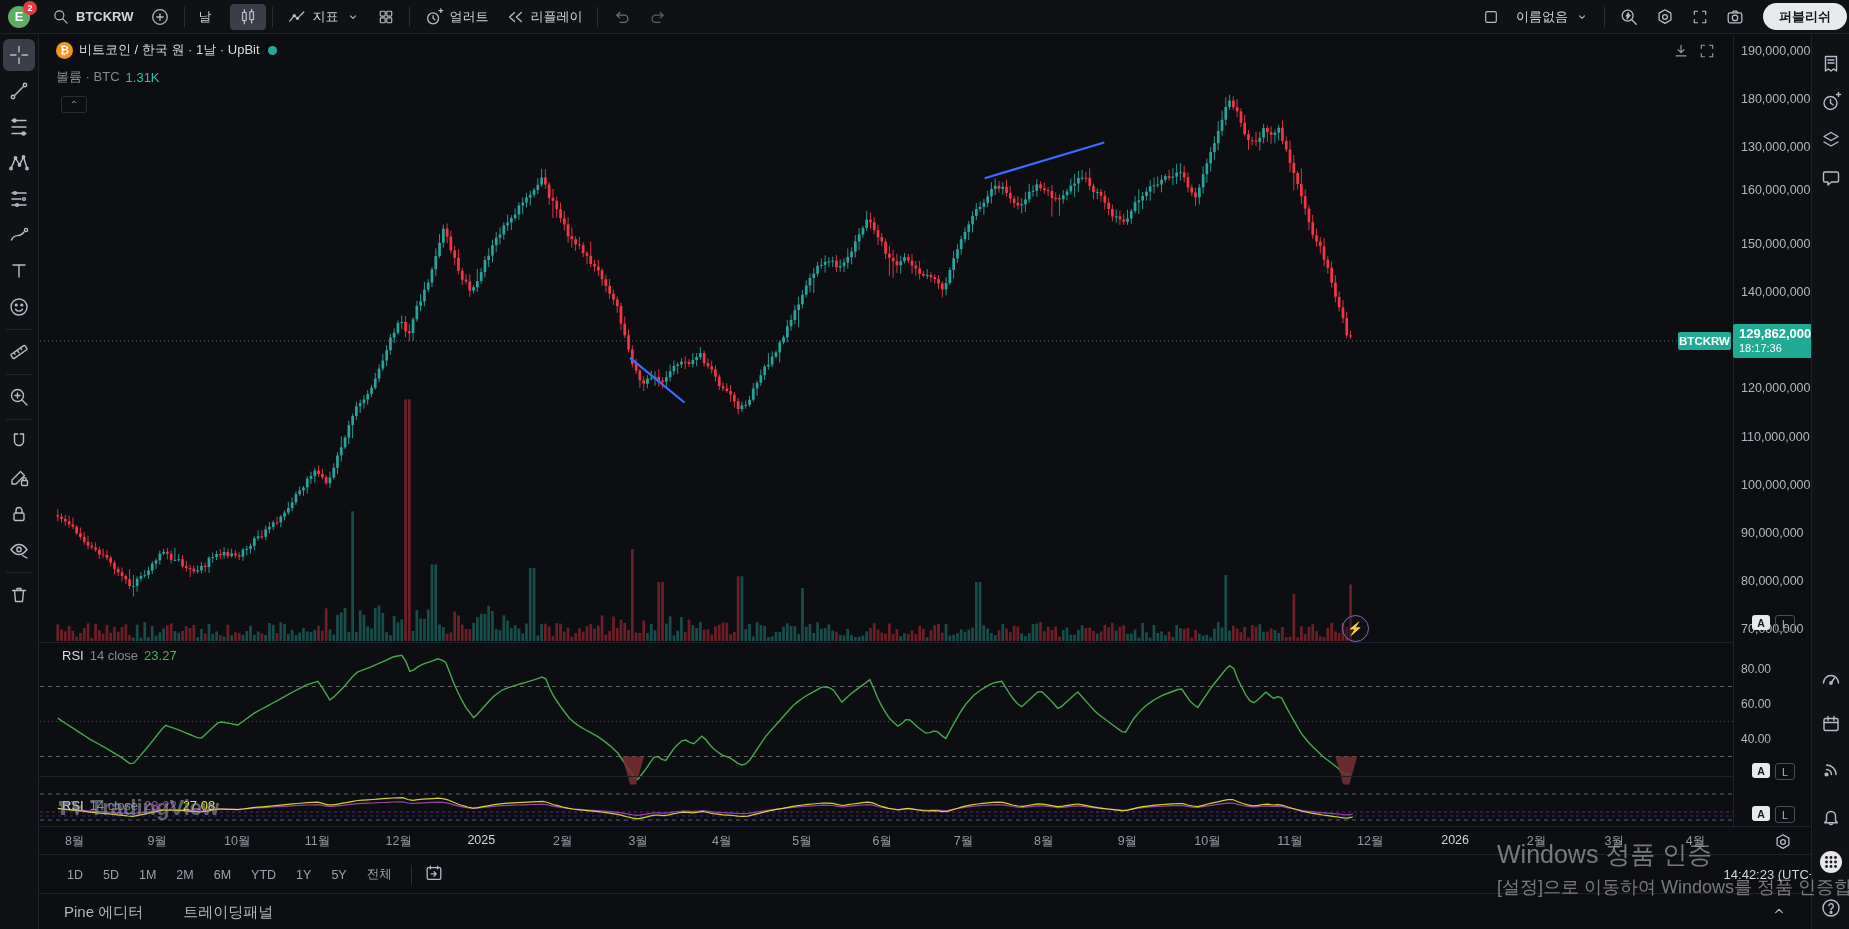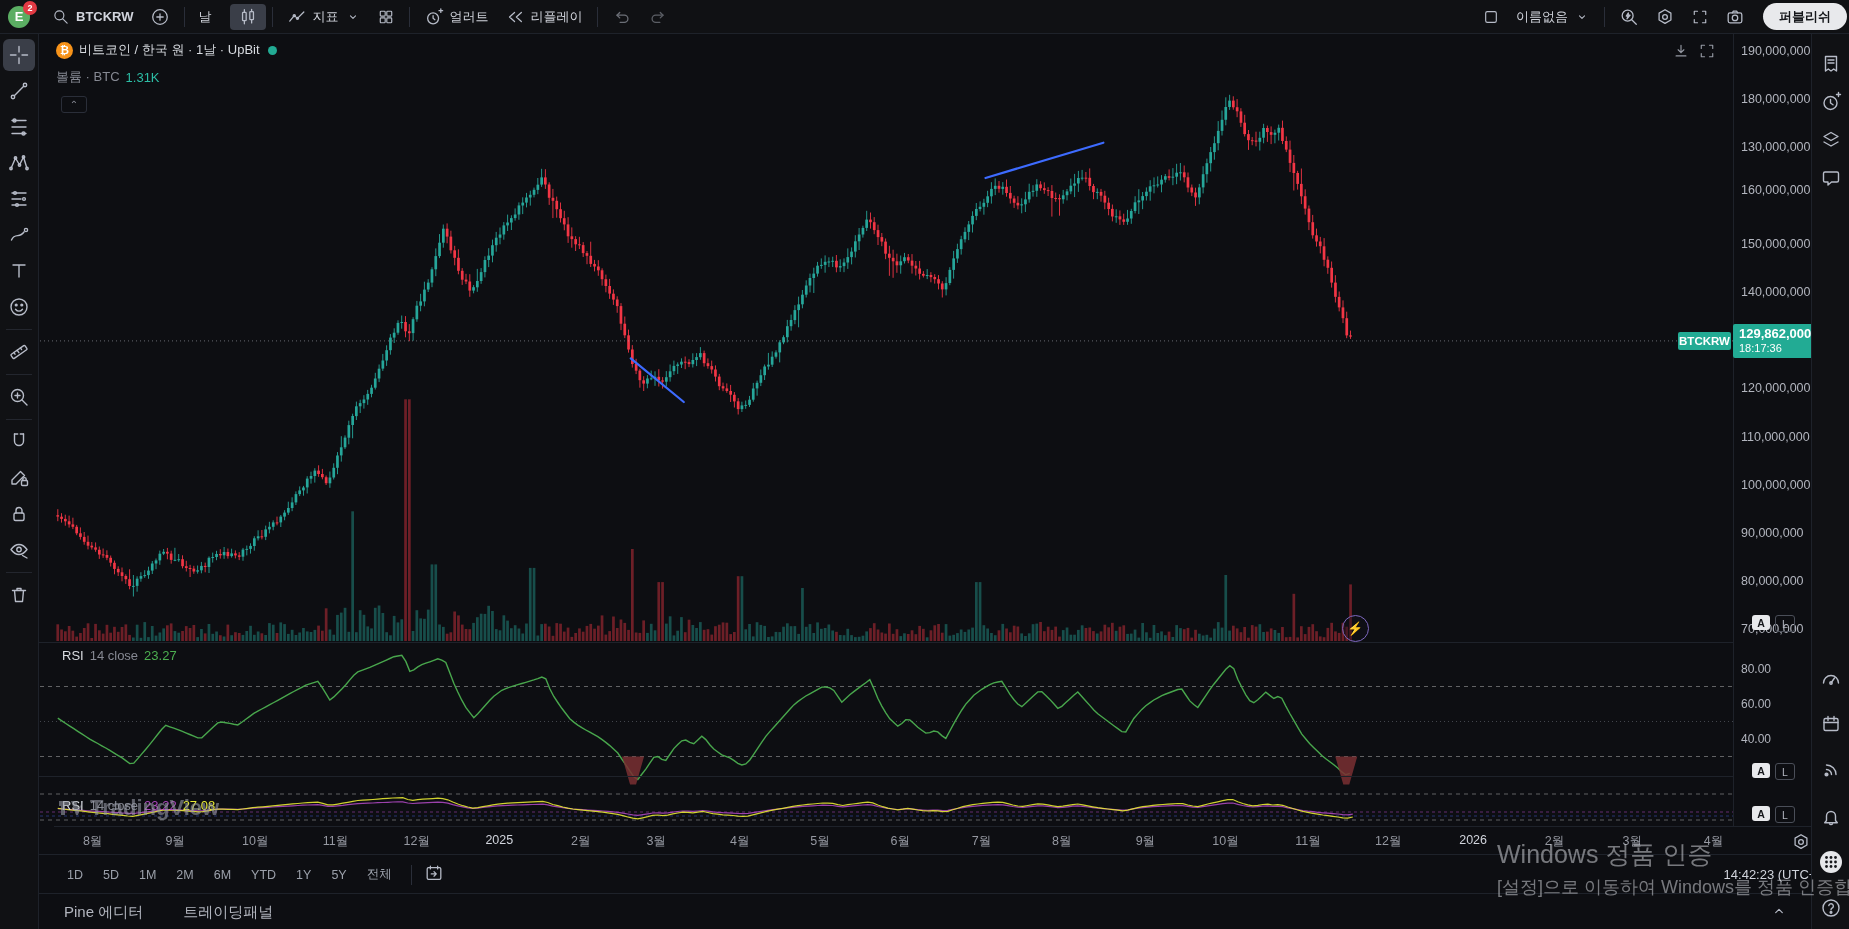--- a/index.html
+++ b/index.html
@@ -44,21 +44,21 @@
     display:flex;align-items:center;justify-content:center;}
   .al-l{width:18px;height:15px;border:1px solid #4a4e58;color:#b2b5be;font-size:10.5px;border-radius:3px;
     display:flex;align-items:center;justify-content:center;}
   #price-tag{position:absolute;left:1733px;top:324px;width:79px;height:34px;background:#22ab94;color:#fff;
     z-index:10;border-radius:2px;display:flex;flex-direction:column;justify-content:center;padding-left:6px;line-height:15px;}
   #price-tag .p{font-size:13px;font-weight:bold;}
   #price-tag .t{font-size:11px;}
   #symbol-tag{position:absolute;left:1678px;top:332px;width:53px;height:18px;background:#22ab94;color:#fff;
     font-size:11.5px;font-weight:bold;display:flex;align-items:center;justify-content:center;border-radius:2px;z-index:10;}
   
-  #time-axis{left:54px;top:826px;width:1774px;height:28px;border-top:1px solid #1e222a;background:#0d0e12;z-index:8;}
+  #time-axis{left:36px;top:826px;width:1774px;height:28px;border-top:1px solid #1e222a;background:#0d0e12;z-index:8;}
   .month{position:absolute;top:6px;color:#9598a1;font-size:12.5px;transform:translateX(-50%);}
   .month.year{color:#d1d4dc;}
   
   .legend{position:absolute;z-index:7;display:flex;align-items:center;gap:6px;font-size:13px;}
   .lg-gray{color:#868993;} .lg-green{color:#2cbda5;} .lg-white{color:#d8dbe0;}
   .ohlc b{color:#868993;font-weight:normal;margin-right:2px;}
   .ohlc span{color:#2cbda5;}
   #collapse-btn{position:absolute;left:61px;top:96px;width:24px;height:15px;border:1px solid #2a2e39;border-radius:3px;
     color:#868993;font-size:10px;display:flex;align-items:center;justify-content:center;z-index:7;}
   

